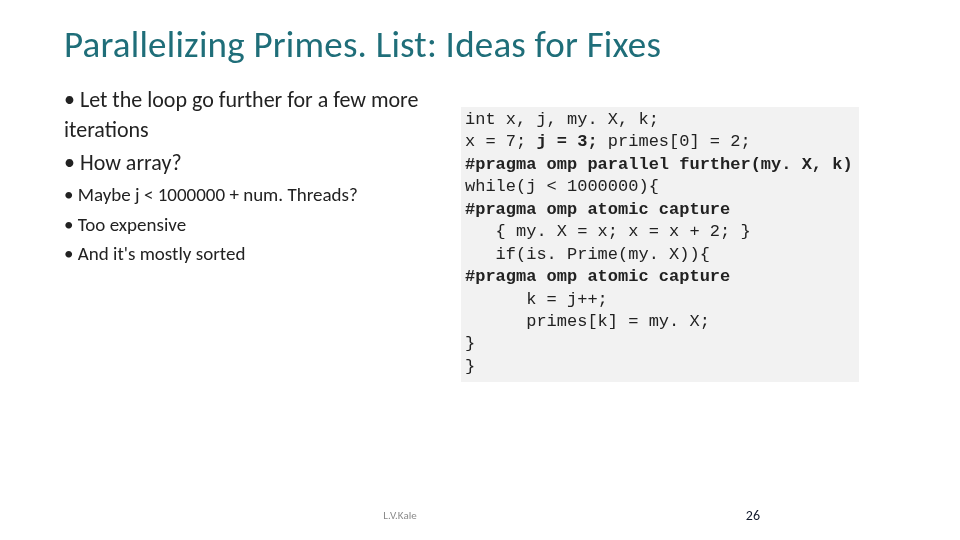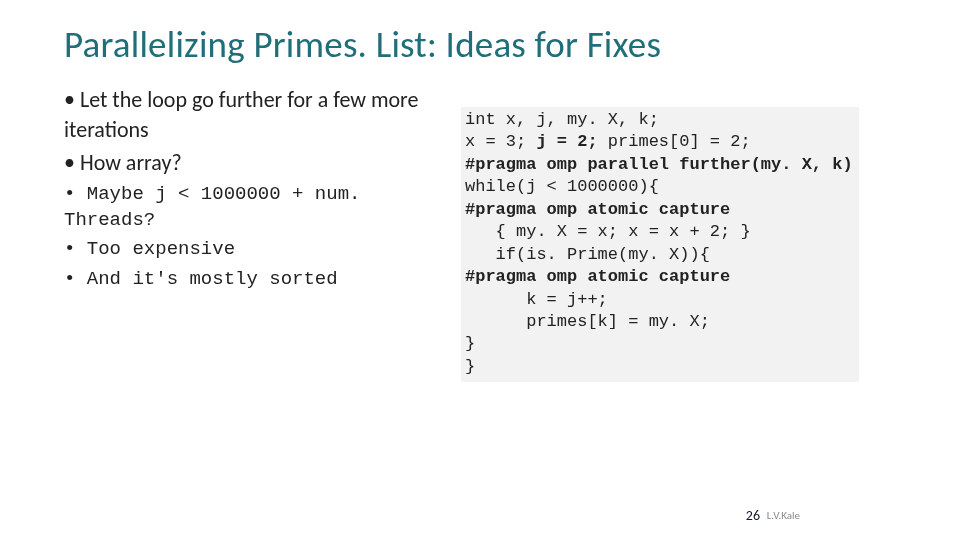--- a/index.html
+++ b/index.html
@@ -47,21 +47,20 @@
     margin-bottom: 4px;
   }
   .bullets > ul > li::before {
     content: "• ";
   }
   .sub {
     font-size: 19px;
     margin-left: 26px;
     margin-top: 2px;
     margin-bottom: 6px;
-    font-family: Liberation Mono, monospace;
   }
   .sub li::before {
     content: "• ";
   }
   .codebox {
     background: #f2f2f2;
     font-family: Consolas, "Courier New", monospace;
     font-size: 17px;
     line-height: 1.32;
     padding: 2px 6px 4px 4px;
@@ -70,21 +69,21 @@
     flex: 1 1 auto;
   }
   .codebox .kw {
     font-weight: bold;
   }
   .footer-author {
     position: absolute;
     bottom: 18px;
     left: 0;
     width: 100%;
-    text-align: right;
+    text-align: center;
     font-size: 11px;
     color: #8a8a8a;
   }
   .footer-page {
     position: absolute;
     bottom: 16px;
     right: 40px;
     font-size: 14px;
     color: #0f172a;
   }
@@ -106,21 +105,21 @@
       <ul class="sub">
         <li>Maybe j &lt; 1000000 + num. Threads?</li>
       </ul>
       <ul class="sub">
         <li>Too expensive</li>
         <li>And it's mostly sorted</li>
       </ul>
     </div>
 
     <div class="codebox"><span>int x, j, my. X, k;</span>
-<span>x = 3; </span><span class="kw">j = 2;</span><span> primes[0] = 2;</span>
+<span>x = 7; </span><span class="kw">j = 3;</span><span> primes[0] = 2;</span>
 <span class="kw">#pragma omp parallel further(my. X, k)</span>
 <span>while(j &lt; 1000000){</span>
 <span class="kw">#pragma omp atomic capture</span>
 <span>   { my. X = x; x = x + 2; }</span>
 <span>   if(is. Prime(my. X)){</span>
 <span class="kw">#pragma omp atomic capture</span>
 <span>      k = j++;</span>
 <span>      primes[k] = my. X;</span>
 <span>}</span>
 <span>}</span></div>

